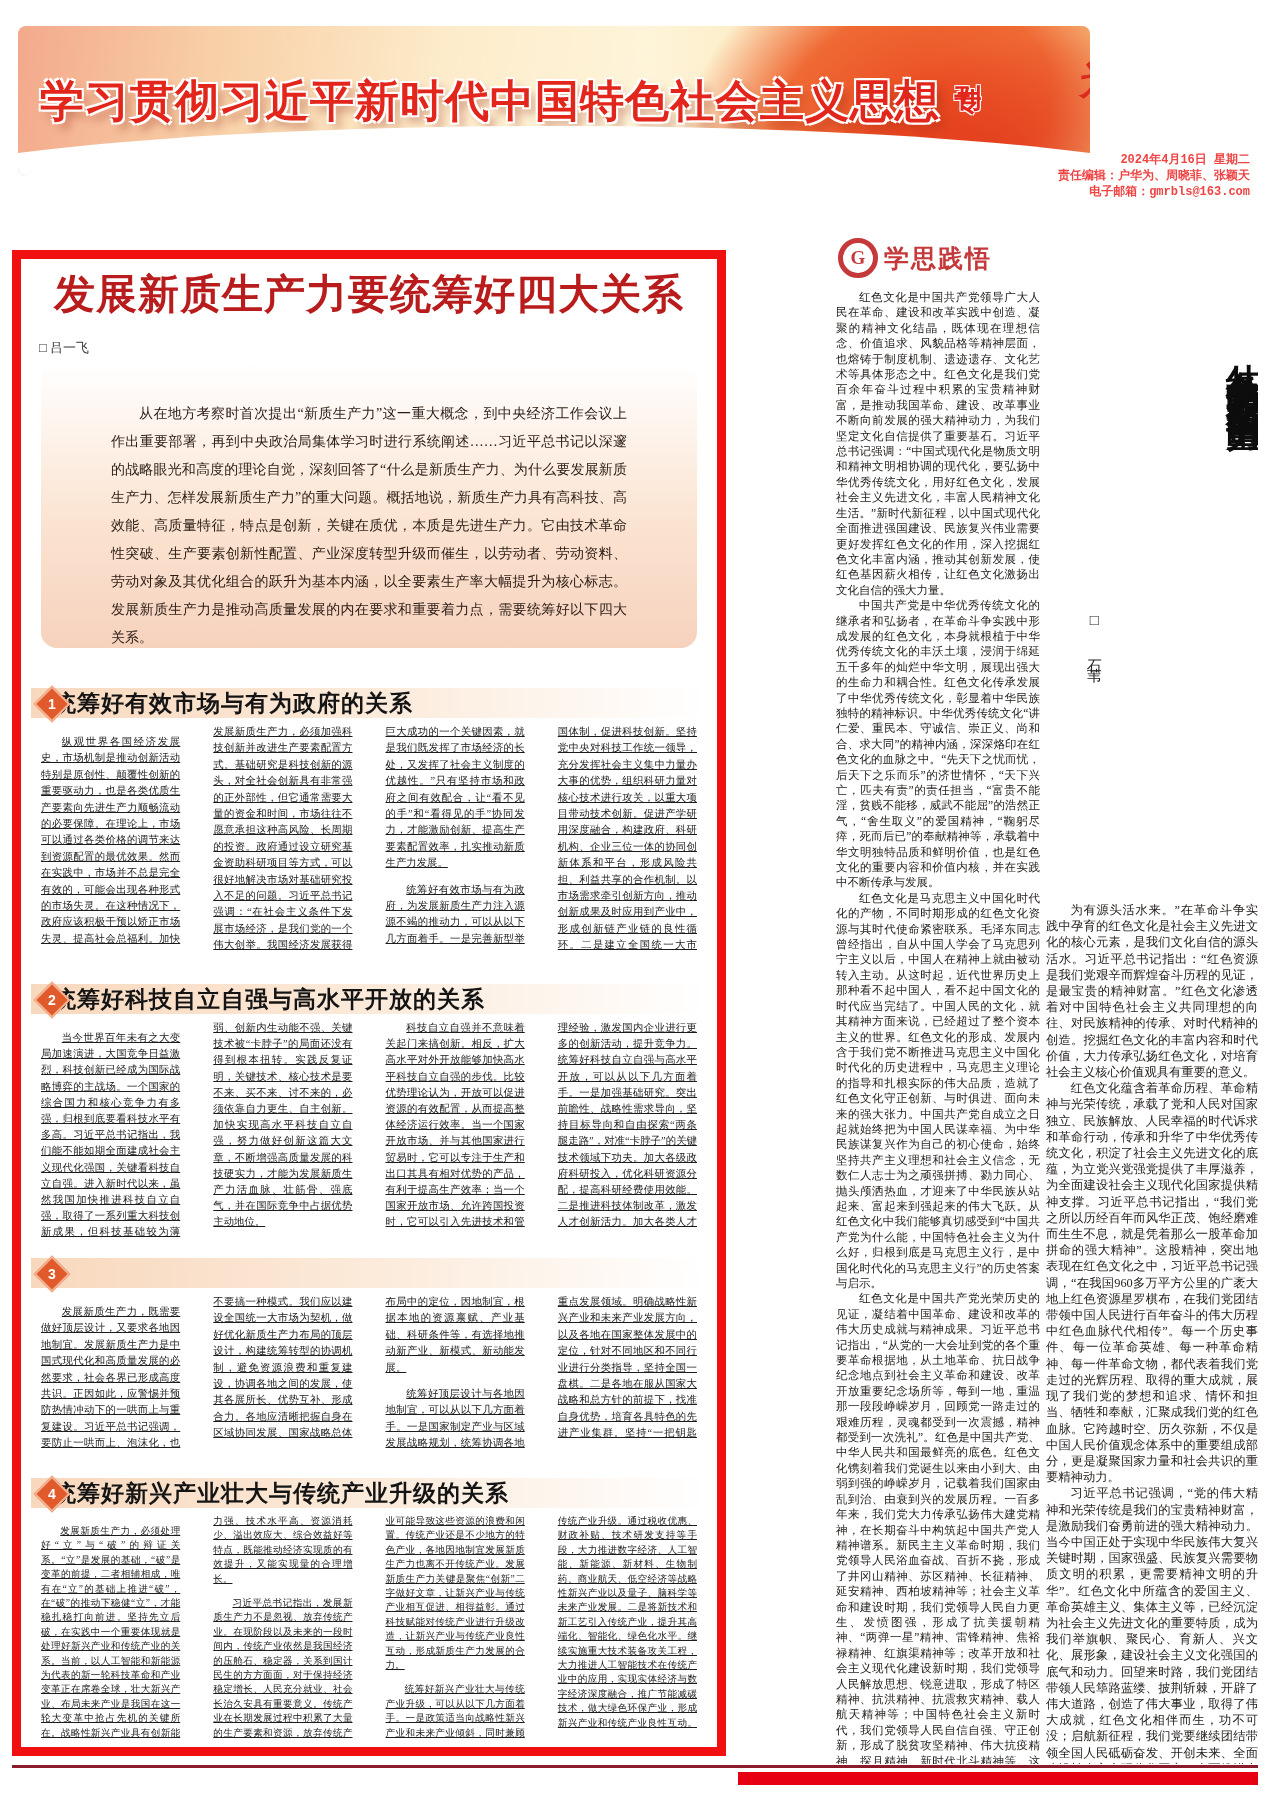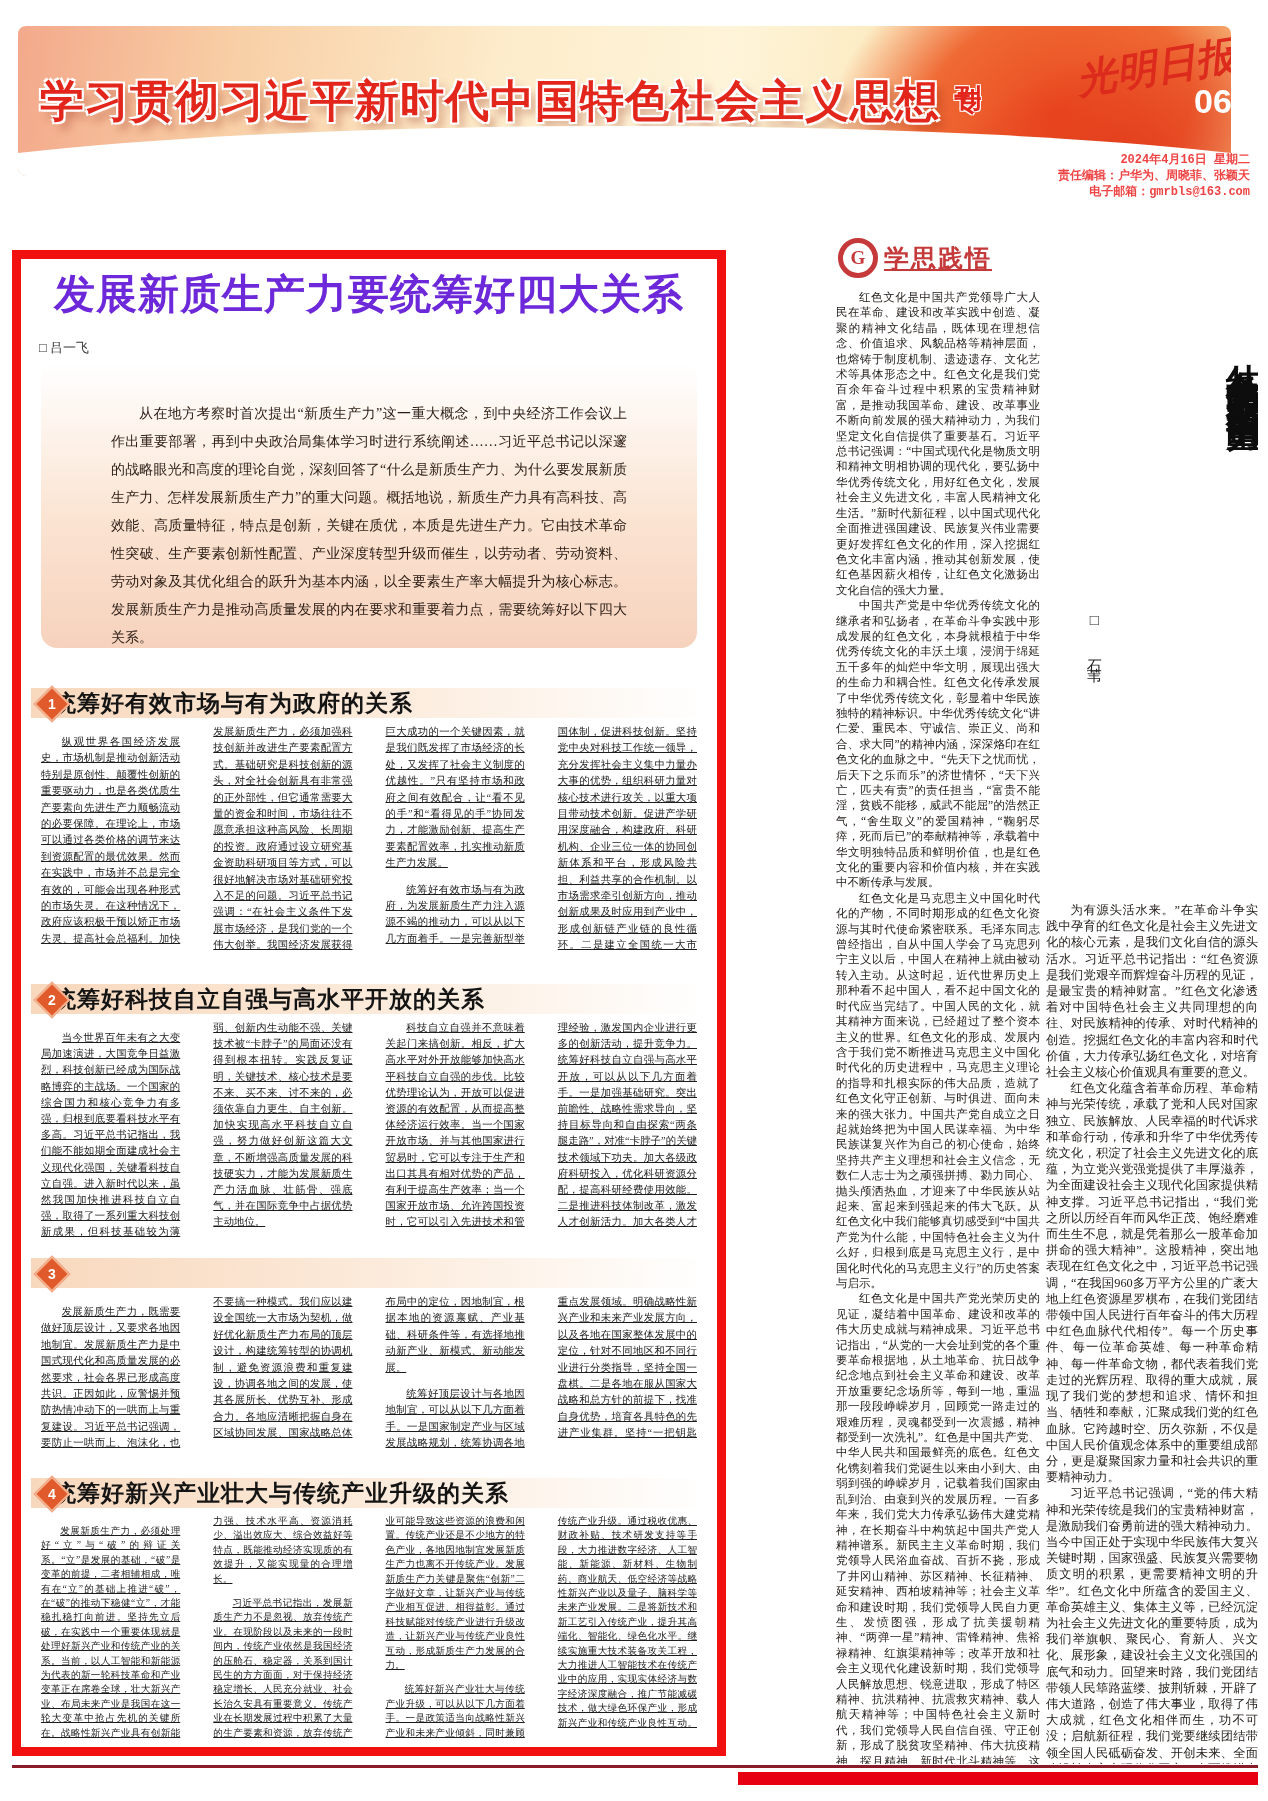--- a/index.html
+++ b/index.html
@@ -1,19 +1,19 @@
 <!DOCTYPE html>
 <html><head>
 <meta charset="utf-8">
 <style>
   html,body{margin:0;padding:0;background:#ffffff;}
   .page{position:relative;width:1268px;height:1801px;background:#fff;overflow:hidden;
         font-family:"Liberation Serif",serif;color:#1c1c1c;}
   
-  .banner{position:absolute;left:18px;top:26px;width:1213px;height:150px;overflow:hidden;
+  .banner{position:absolute;left:18px;top:26px;width:1072px;height:150px;overflow:hidden;
           border-radius:8px;
           background:linear-gradient(97deg,#f3a98b 0%,#f8cfa6 18%,#fdeccb 40%,#fef4d9 58%,#fbe6b4 78%,#f7d595 100%);}
   .ribbon{position:absolute;pointer-events:none;}
   .r1{right:-60px;top:-90px;width:470px;height:350px;border-radius:45%;
       background:radial-gradient(ellipse at center,#ea4a20 0%,#ef6a35 42%,rgba(239,106,53,0) 72%);
       transform:rotate(-20deg);}
   .r2{right:-130px;top:30px;width:540px;height:280px;border-radius:45%;
       background:radial-gradient(ellipse at center,#e03318 0%,rgba(224,51,24,0) 65%);
       transform:rotate(-28deg);}
   .banner:after{content:"";position:absolute;left:-15%;bottom:-100px;width:130%;height:150px;
@@ -29,21 +29,21 @@
       font-style:italic;font-weight:bold;font-size:40px;color:#dc2a1c;transform:rotate(-9deg);
       white-space:nowrap;}
   .page-num{position:absolute;left:1166px;top:56px;font-family:"Liberation Sans",sans-serif;
       font-weight:bold;font-size:34px;color:#ffffff;margin-left:10px;}
   .dateblock{position:absolute;left:850px;top:152px;width:400px;text-align:right;
       font-family:Liberation Mono, monospace;font-weight:bold;font-size:12px;line-height:16px;color:#ef4444;}
   
   .main-box{position:absolute;left:12px;top:250px;width:714px;height:1506px;box-sizing:border-box;
       border:9px solid #f10f0f;background:#fff;}
   .m-title{position:absolute;left:0;top:8px;width:696px;margin:0;text-align:center;
-      font-family:"Liberation Serif",serif;font-weight:900;font-size:41px;letter-spacing:1px;color:#6d28d9;}
+      font-family:"Liberation Serif",serif;font-weight:900;font-size:41px;letter-spacing:1px;color:#b91c1c;}
   .byline{position:absolute;left:18px;top:80px;font-size:13px;color:#333;text-align:right;}
   .intro{position:absolute;left:20px;top:103px;width:656px;height:286px;box-sizing:border-box;
       padding:38px 70px 0 70px;border-radius:16px;
       background:linear-gradient(180deg,rgba(255,255,255,0) 0%,#fbe4d2 55%,#f6d2bd 100%);}
   .intro-p{margin:0;text-indent:2em;font-size:14px;line-height:28px;text-align:justify;color:#2a1c14;}
   .sec-header{position:absolute;left:10px;width:676px;height:30px;
       background:linear-gradient(90deg,#f8d8bd 0%,#fcecdd 55%,rgba(255,255,255,0) 100%);}
   .diamond{position:absolute;left:8px;top:3px;width:22px;height:22px;background:#e05a2b;
       border:2px solid #f3b28f;transform:rotate(45deg);}
   .diamond i{display:block;transform:rotate(-45deg);color:#fff;font-style:normal;font-weight:bold;
@@ -55,21 +55,21 @@
   .sec-body p{margin:10px;text-indent:2em;text-decoration:underline;}
   .fs-a{font-size:10.4px;line-height:16.4px;}
   .fs-b{font-size:10.4px;line-height:16.2px;}
   .fs-c{font-size:9.6px;line-height:14.4px;}
   
   .sb-badge{position:absolute;left:838px;top:238px;height:40px;display:flex;align-items:center;}
   .g-logo{display:inline-block;width:30px;height:30px;border:5px solid #c5393b;border-radius:50%;
       color:#c5393b;font-family:"Liberation Serif",serif;font-weight:bold;font-size:19px;
       line-height:30px;text-align:center;margin-right:6px;box-sizing:content-box;}
   .badge-text{font-family:"Liberation Sans",sans-serif;font-weight:900;font-size:25px;
-      letter-spacing:2px;color:#c5393b;text-decoration:underline;}
+      letter-spacing:2px;color:#c5393b;}
   .colA,.colB{position:absolute;top:290px;height:1478px;overflow:hidden;text-align:justify;
       font-size:11.5px;line-height:15.4px;color:#26211e;}
   .colA{left:836px;width:204px;}
   .colB{left:1046px;width:212px;font-size:12.3px;line-height:16.2px;}
   .colA p,.colB p{margin:0;text-indent:2em;}
   .vt-block{position:relative;width:212px;height:612px;}
   .vt-title{position:absolute;right:6px;top:44px;writing-mode:vertical-rl;
       font-family:"Liberation Serif",serif;font-weight:900;font-size:36px;letter-spacing:4px;color:#0d0d0d;}
   .vt-author{position:absolute;left:40px;top:322px;writing-mode:vertical-rl;font-size:15px;
       letter-spacing:8px;color:#222;}

